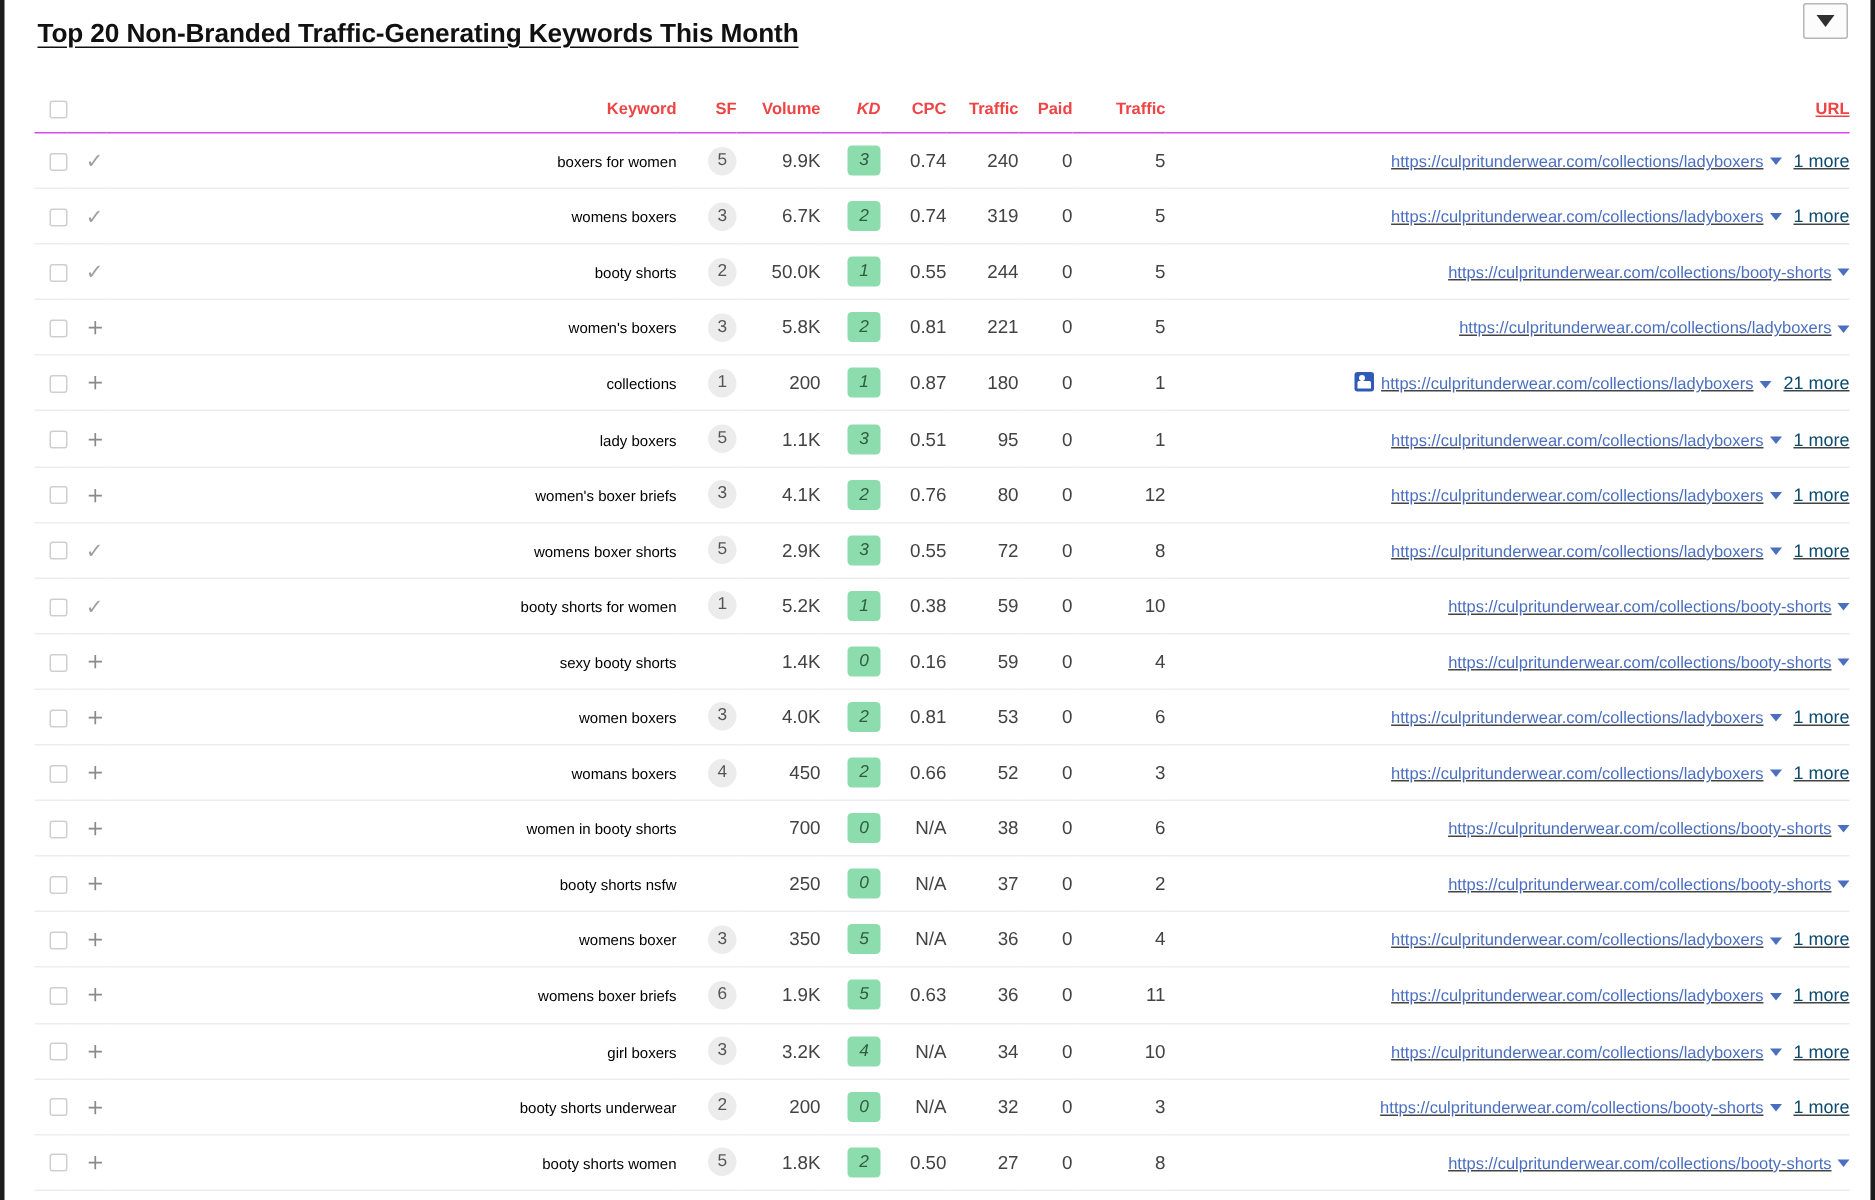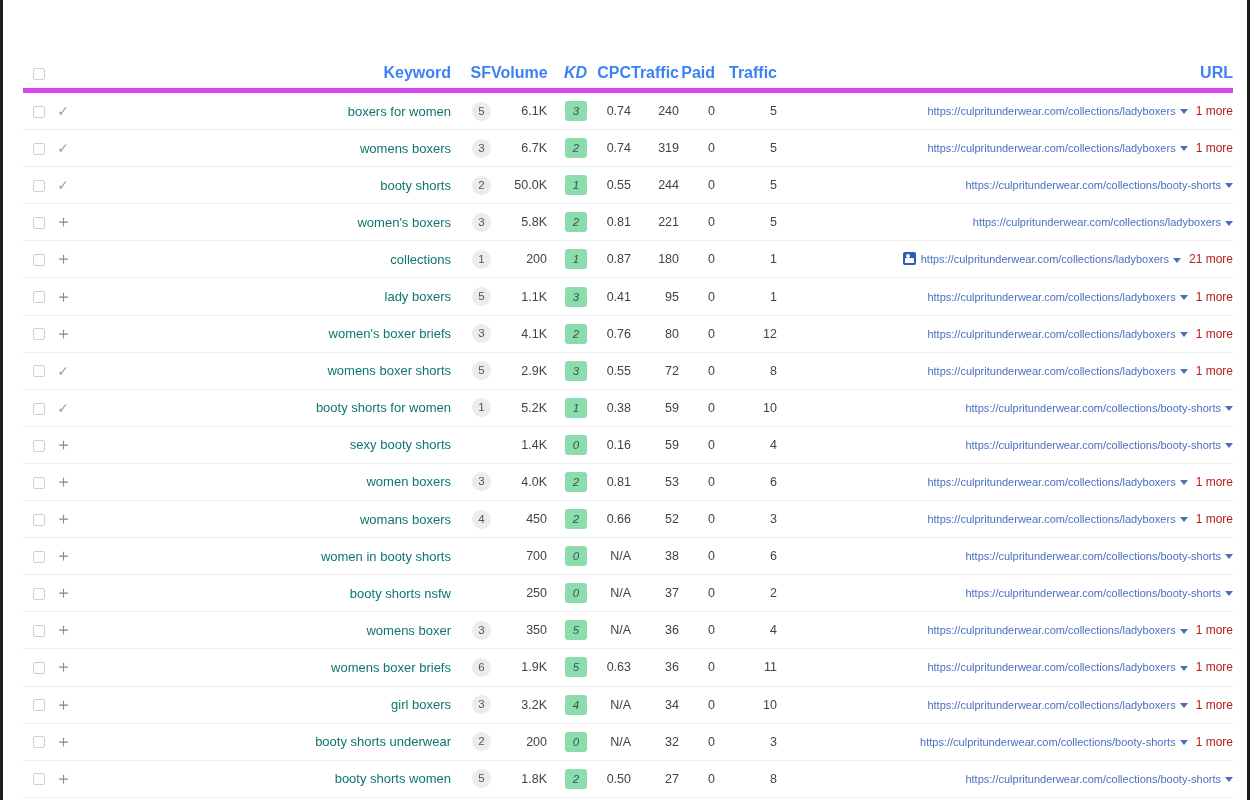--- a/index.html
+++ b/index.html
@@ -49,23 +49,23 @@
     border-top:8px solid #303030;
   }
   
   table.kw{
     position:absolute;left:20px;top:58px;
     width:1210px;
     border-collapse:collapse;
     table-layout:fixed;
   }
   table.kw th{
-    font-size:16px;font-weight:bold;color:#3b82f6;
+    font-size:11px;font-weight:bold;color:#ef4444;
     padding:0;height:30px;vertical-align:middle;
-    border-bottom:5px solid #d946ef;
+    border-bottom:1px solid #d946ef;
     text-align:right;
     white-space:nowrap;
   }
   table.kw td{
     font-size:12.5px;color:#434343;
     padding:0;height:36.1px;vertical-align:middle;
     border-bottom:1px solid #ededed;
     text-align:right;
     white-space:nowrap;
   }
@@ -75,21 +75,21 @@
   .c-chk{width:22px;}
   .c-star{width:26px;}
   .c-kw{width:380px;}
   .c-sf{width:40px;}
   .c-vol{width:56px;}
   .c-kd{width:40px;font-style:italic;}
   .c-cpc{width:44px;}
   .c-tr{width:48px;}
   .c-paid{width:36px;}
   .c-pos{width:62px;}
-  .c-url{width:auto;}
+  .c-url{width:auto;text-decoration:underline;}
 
   th.c-chk,td.c-chk{text-align:left;}
   th.c-star,td.c-star{text-align:center;}
   th.c-kw,td.c-kw{text-align:left;padding-left:8px;}
   th.c-url,td.c-url{text-align:left;padding-left:22px;}
   th.c-sf,th.c-vol,th.c-kd,th.c-cpc,th.c-tr,th.c-paid,th.c-pos{padding-right:2px;}
   td.c-sf,td.c-kd{text-align:center;}
   td.c-vol,td.c-cpc,td.c-tr,td.c-paid,td.c-pos{padding-right:2px;}
   th.c-kd{padding-right:4px;}
 
@@ -105,21 +105,21 @@
     display:inline-block;width:16px;height:16px;
     line-height:16px;text-align:center;
     color:#9a9a9a;font-size:15px;
     vertical-align:middle;cursor:pointer;
   }
   .glyph.plus{font-size:17px;color:#8a8a8a;font-weight:400;}
   .glyph.check{font-size:14px;color:#9e9e9e;}
 
   
   .kw-link{
-    color:#0f766e;font-size:13px;text-decoration:none;cursor:pointer;
+    color:#000000;font-size:10px;text-decoration:none;cursor:pointer;
   }
   
   .sf-badge{
     display:inline-block;min-width:19px;height:19px;line-height:19px;
     border-radius:50%;background:#ececec;color:#555;
     font-size:11.5px;text-align:center;padding:0 2px;
     box-sizing:border-box;
   }
   
   .kd-badge{
@@ -136,21 +136,21 @@
   }
   .caret{
     display:inline-block;margin-left:4px;
     width:0;height:0;
     border-left:4px solid transparent;
     border-right:4px solid transparent;
     border-top:5px solid #4a6fc0;
     vertical-align:middle;cursor:pointer;
   }
   .more{
-    color:#b91c1c;font-size:12px;margin-left:8px;cursor:pointer;
+    color:#0c4a6e;font-size:12px;margin-left:8px;cursor:pointer;
   }
   .serp-icon{
     display:inline-block;width:13px;height:13px;
     background:#2f5bb7;border-radius:2px;
     vertical-align:-2px;margin-right:5px;
     position:relative;
   }
   .serp-icon:before{
     content:"";position:absolute;left:2px;top:6px;
     width:9px;height:5px;background:#fff;
@@ -159,20 +159,26 @@
   .serp-icon:after{
     content:"";position:absolute;left:3px;top:2px;
     width:4px;height:4px;border-radius:50%;background:#fff;
   }
 </style>
 </head>
 <body>
 
 <div id="page">
 
+  <div class="title-bar">
+    <div class="report-title">Top 20 Non-Branded Traffic-Generating Keywords This Month</div>
+    <div class="dropdown-btn">
+      <span class="tri"></span>
+    </div>
+  </div>
 
   <table class="kw">
     <thead>
       <tr>
         <th class="c-chk">
           <span class="cbox"></span>
         </th>
         <th class="c-star"></th>
         <th class="c-kw">Keyword</th>
         <th class="c-sf">SF</th>
@@ -184,21 +190,21 @@
         <th class="c-pos">Traffic</th>
         <th class="c-url">URL</th>
       </tr>
     </thead>
     <tbody id="tbody">
         <tr class="row">
           <td class="c-chk"><span class="cbox"></span></td>
           <td class="c-star"><span class="glyph check">✓</span></td>
           <td class="c-kw"><a class="kw-link" href="#">boxers for women</a></td>
           <td class="c-sf"><span class="sf-badge">5</span></td>
-          <td class="c-vol">6.1K</td>
+          <td class="c-vol">9.9K</td>
           <td class="c-kd"><span class="kd-badge">3</span></td>
           <td class="c-cpc">0.74</td>
           <td class="c-tr">240</td>
           <td class="c-paid paid0">0</td>
           <td class="c-pos">5</td>
           <td class="c-url"><a class="url-link" href="#">https://culpritunderwear.com/collections/ladyboxers</a><span class="caret"></span><span class="more">1 more</span></td>
         </tr>
         <tr class="row">
           <td class="c-chk"><span class="cbox"></span></td>
           <td class="c-star"><span class="glyph check">✓</span></td>
@@ -251,21 +257,21 @@
           <td class="c-pos">1</td>
           <td class="c-url"><span class="serp-icon"></span><a class="url-link" href="#">https://culpritunderwear.com/collections/ladyboxers</a><span class="caret"></span><span class="more">21 more</span></td>
         </tr>
         <tr class="row">
           <td class="c-chk"><span class="cbox"></span></td>
           <td class="c-star"><span class="glyph plus">＋</span></td>
           <td class="c-kw"><a class="kw-link" href="#">lady boxers</a></td>
           <td class="c-sf"><span class="sf-badge">5</span></td>
           <td class="c-vol">1.1K</td>
           <td class="c-kd"><span class="kd-badge">3</span></td>
-          <td class="c-cpc">0.41</td>
+          <td class="c-cpc">0.51</td>
           <td class="c-tr">95</td>
           <td class="c-paid paid0">0</td>
           <td class="c-pos">1</td>
           <td class="c-url"><a class="url-link" href="#">https://culpritunderwear.com/collections/ladyboxers</a><span class="caret"></span><span class="more">1 more</span></td>
         </tr>
         <tr class="row">
           <td class="c-chk"><span class="cbox"></span></td>
           <td class="c-star"><span class="glyph plus">＋</span></td>
           <td class="c-kw"><a class="kw-link" href="#">women's boxer briefs</a></td>
           <td class="c-sf"><span class="sf-badge">3</span></td>

